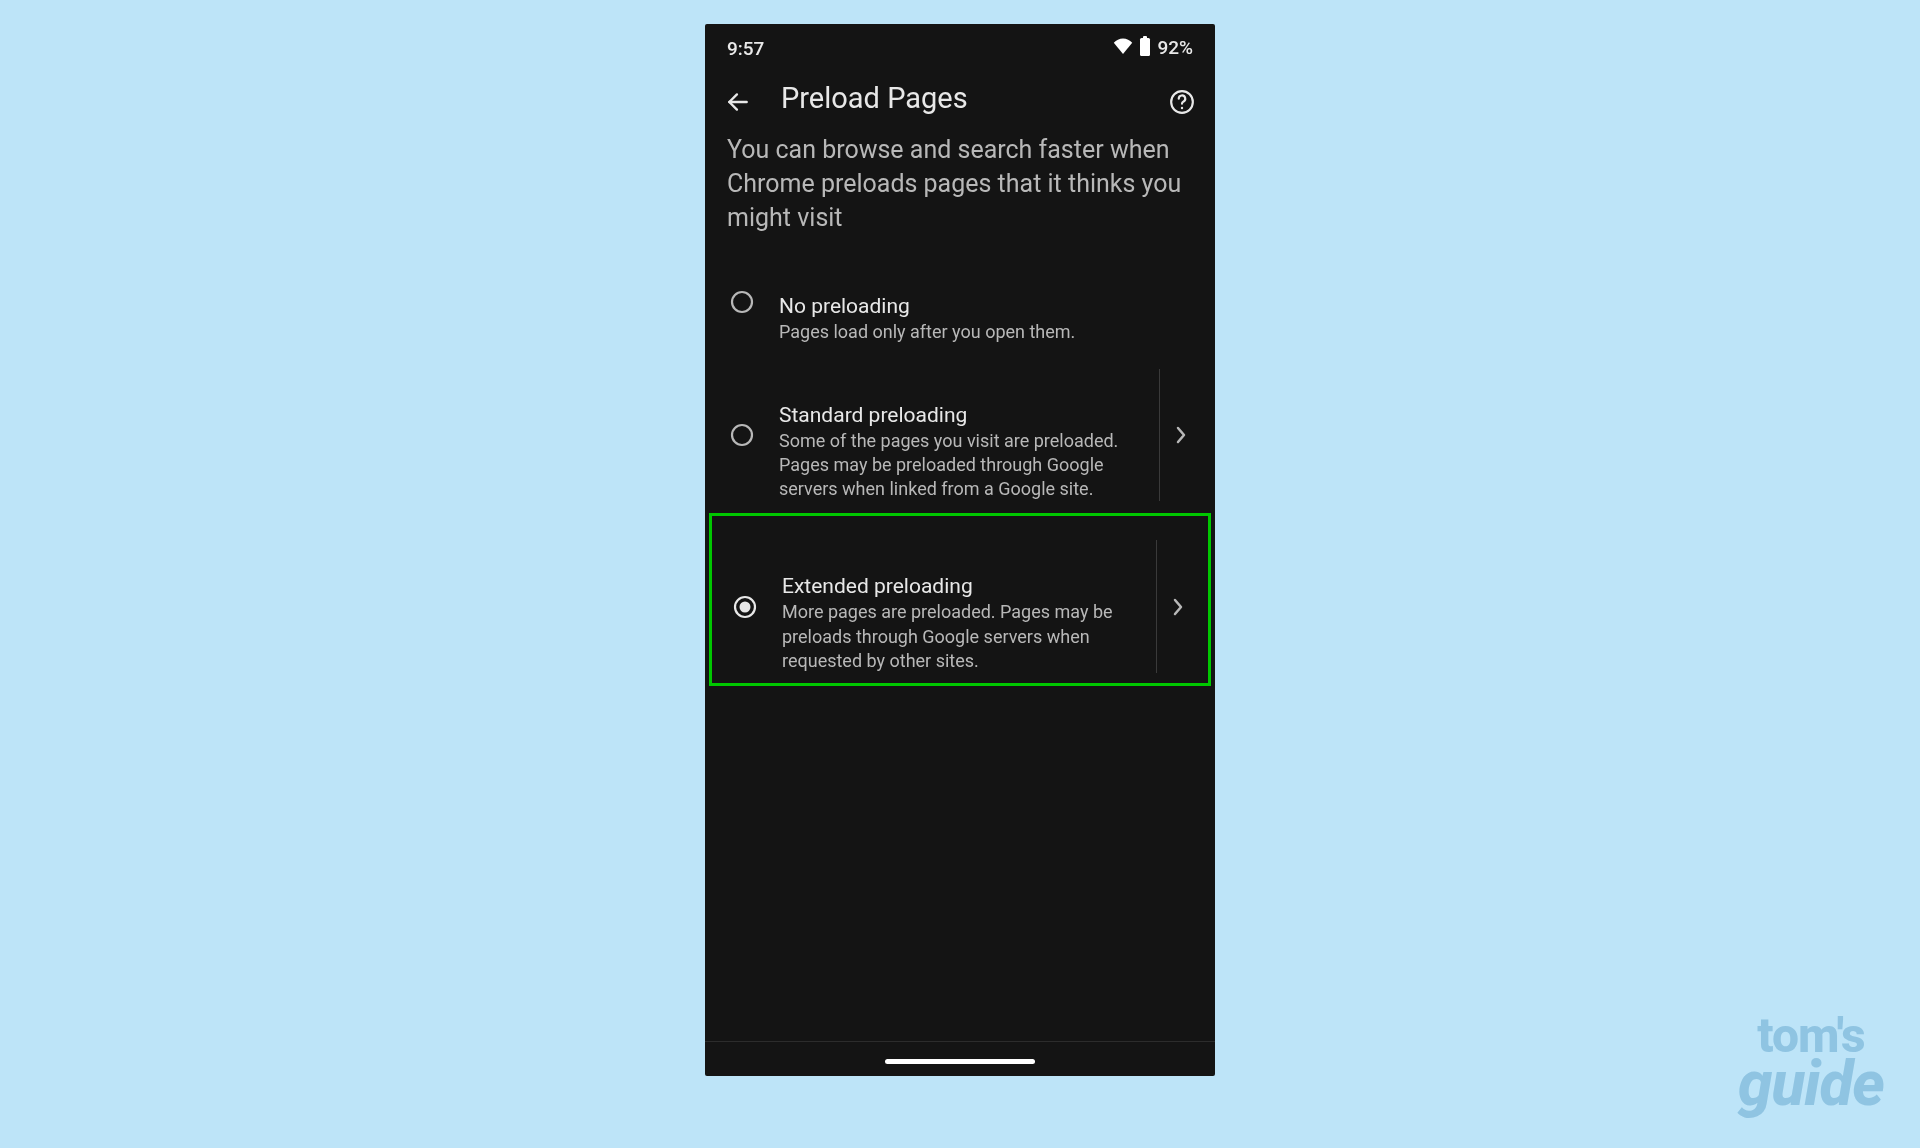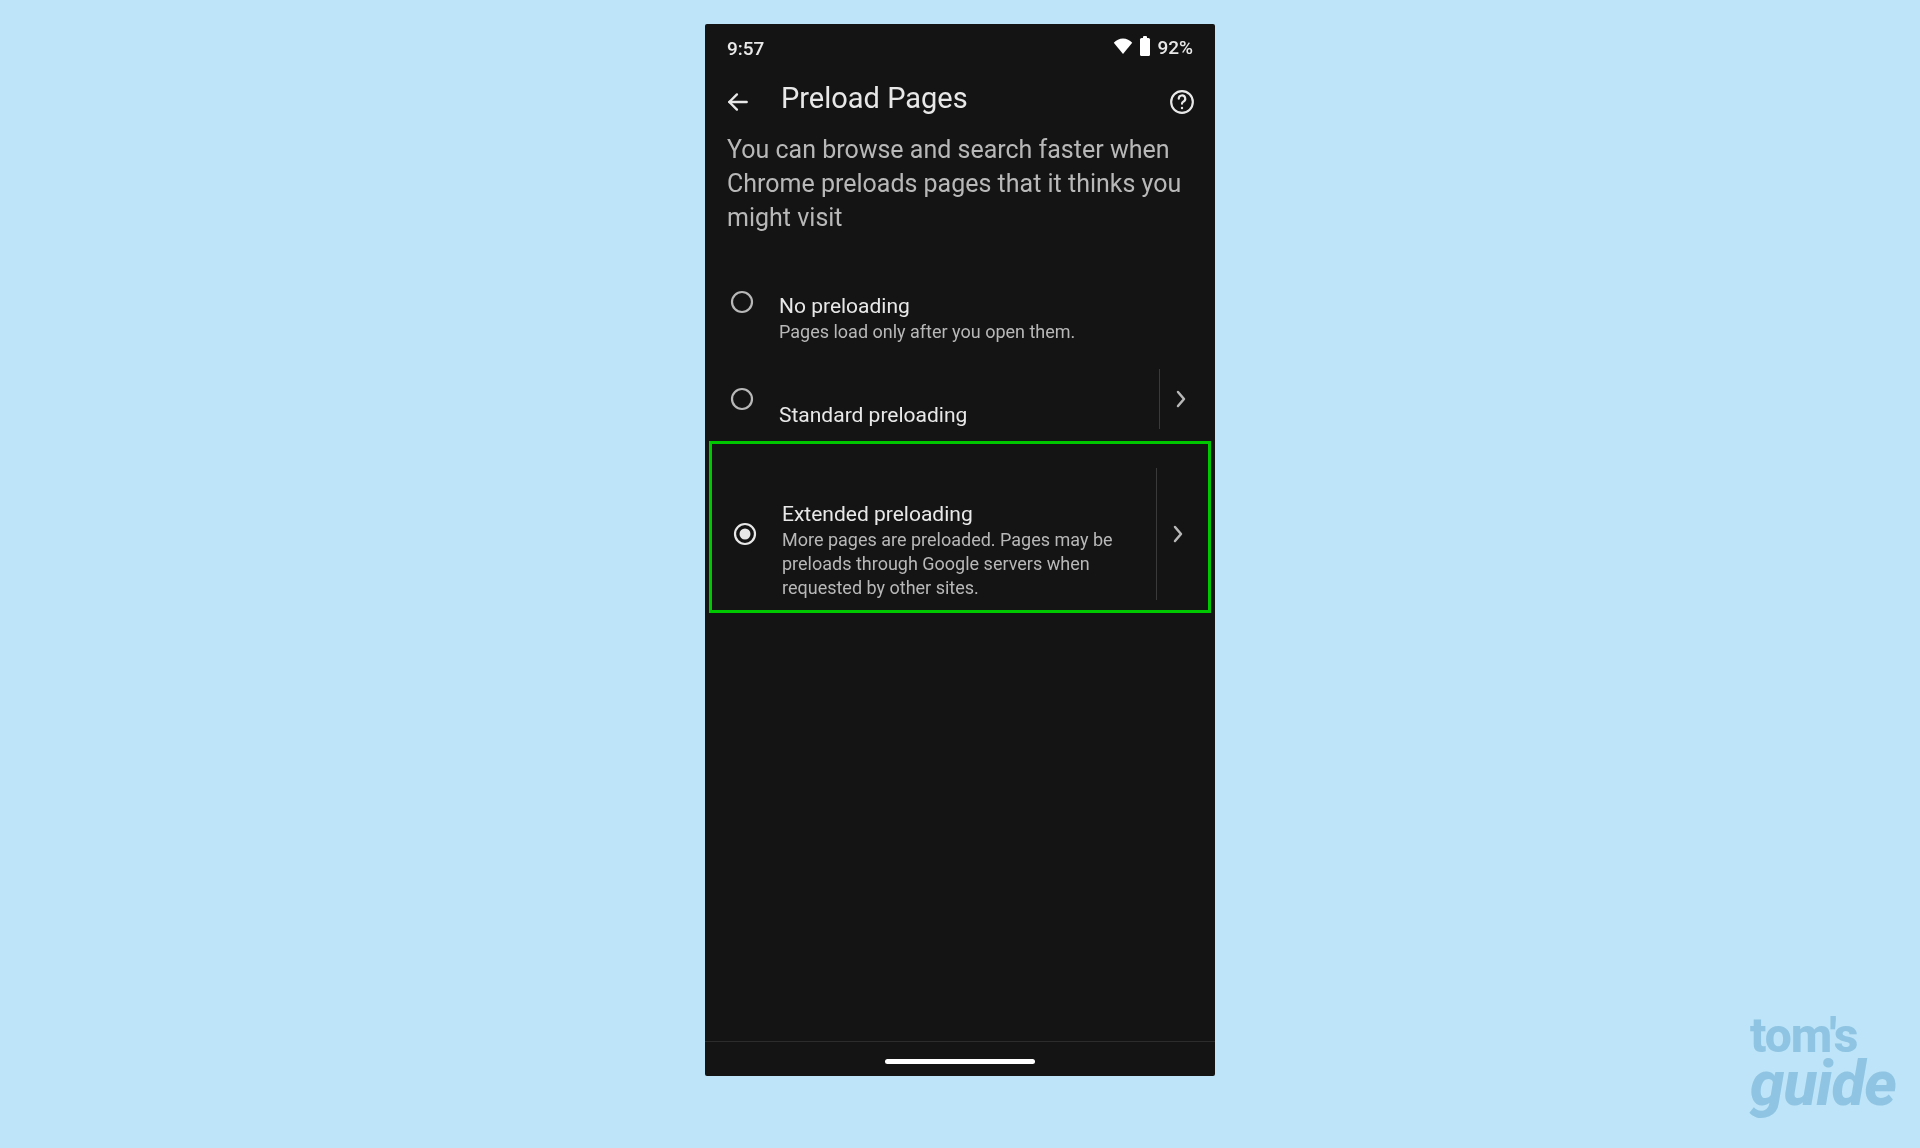--- a/index.html
+++ b/index.html
@@ -135,25 +135,25 @@
     position:absolute;
     bottom:34px;
     left:0;right:0;
     height:1px;
     background:#2c2c2c;
   }
 
   
   .watermark{
     position:absolute;
-    right:24px;
+    right:36px;
     bottom:36px;
     color:var(--watermark);
     font-weight:800;
-    text-align:left;
+    text-align:center;
     line-height:0.88;
     letter-spacing:-1px;
   }
   .watermark .l1{font-size:48px;}
   .watermark .l2{font-size:62px;font-style:italic;}
 </style>
 </head>
 <body>
 
 <div class="phone">
@@ -208,20 +208,21 @@
         </div>
       </div>
       <div class="option">
         <div class="radio">
           <svg viewBox="0 0 24 24">
             <circle cx="12" cy="12" r="10" fill="none" stroke="#b8b8b8" stroke-width="2.2"></circle>
           </svg>
         </div>
         <div class="body">
           <div class="label">Standard preloading</div>
+          <div class="desc">Some of the pages you visit are preloaded. Pages may be preloaded through Google servers when linked from a Google site.</div>
         </div>
         <div class="chevron-col">
           <svg width="12" height="20" viewBox="0 0 12 20" fill="none" stroke="#b8b8b8" stroke-width="2.5" stroke-linecap="round" stroke-linejoin="round">
             <polyline points="3 3 9 10 3 17"></polyline>
           </svg>
         </div>
       </div>
       <div class="option highlighted">
         <div class="radio">
           <svg viewBox="0 0 24 24">

